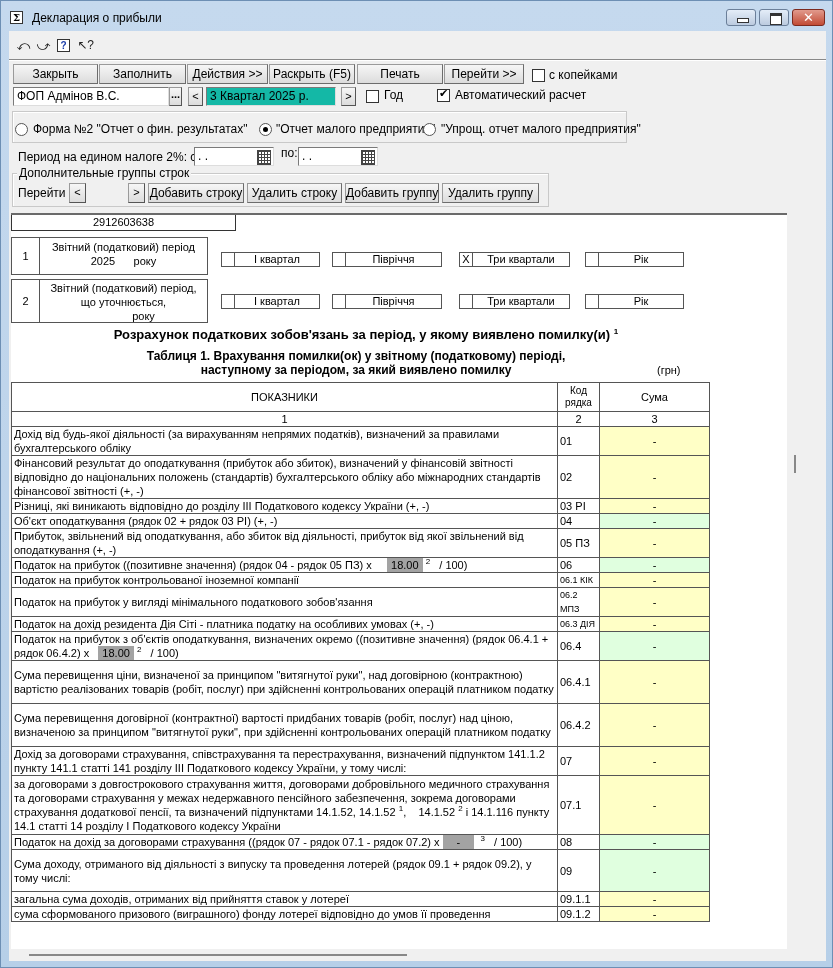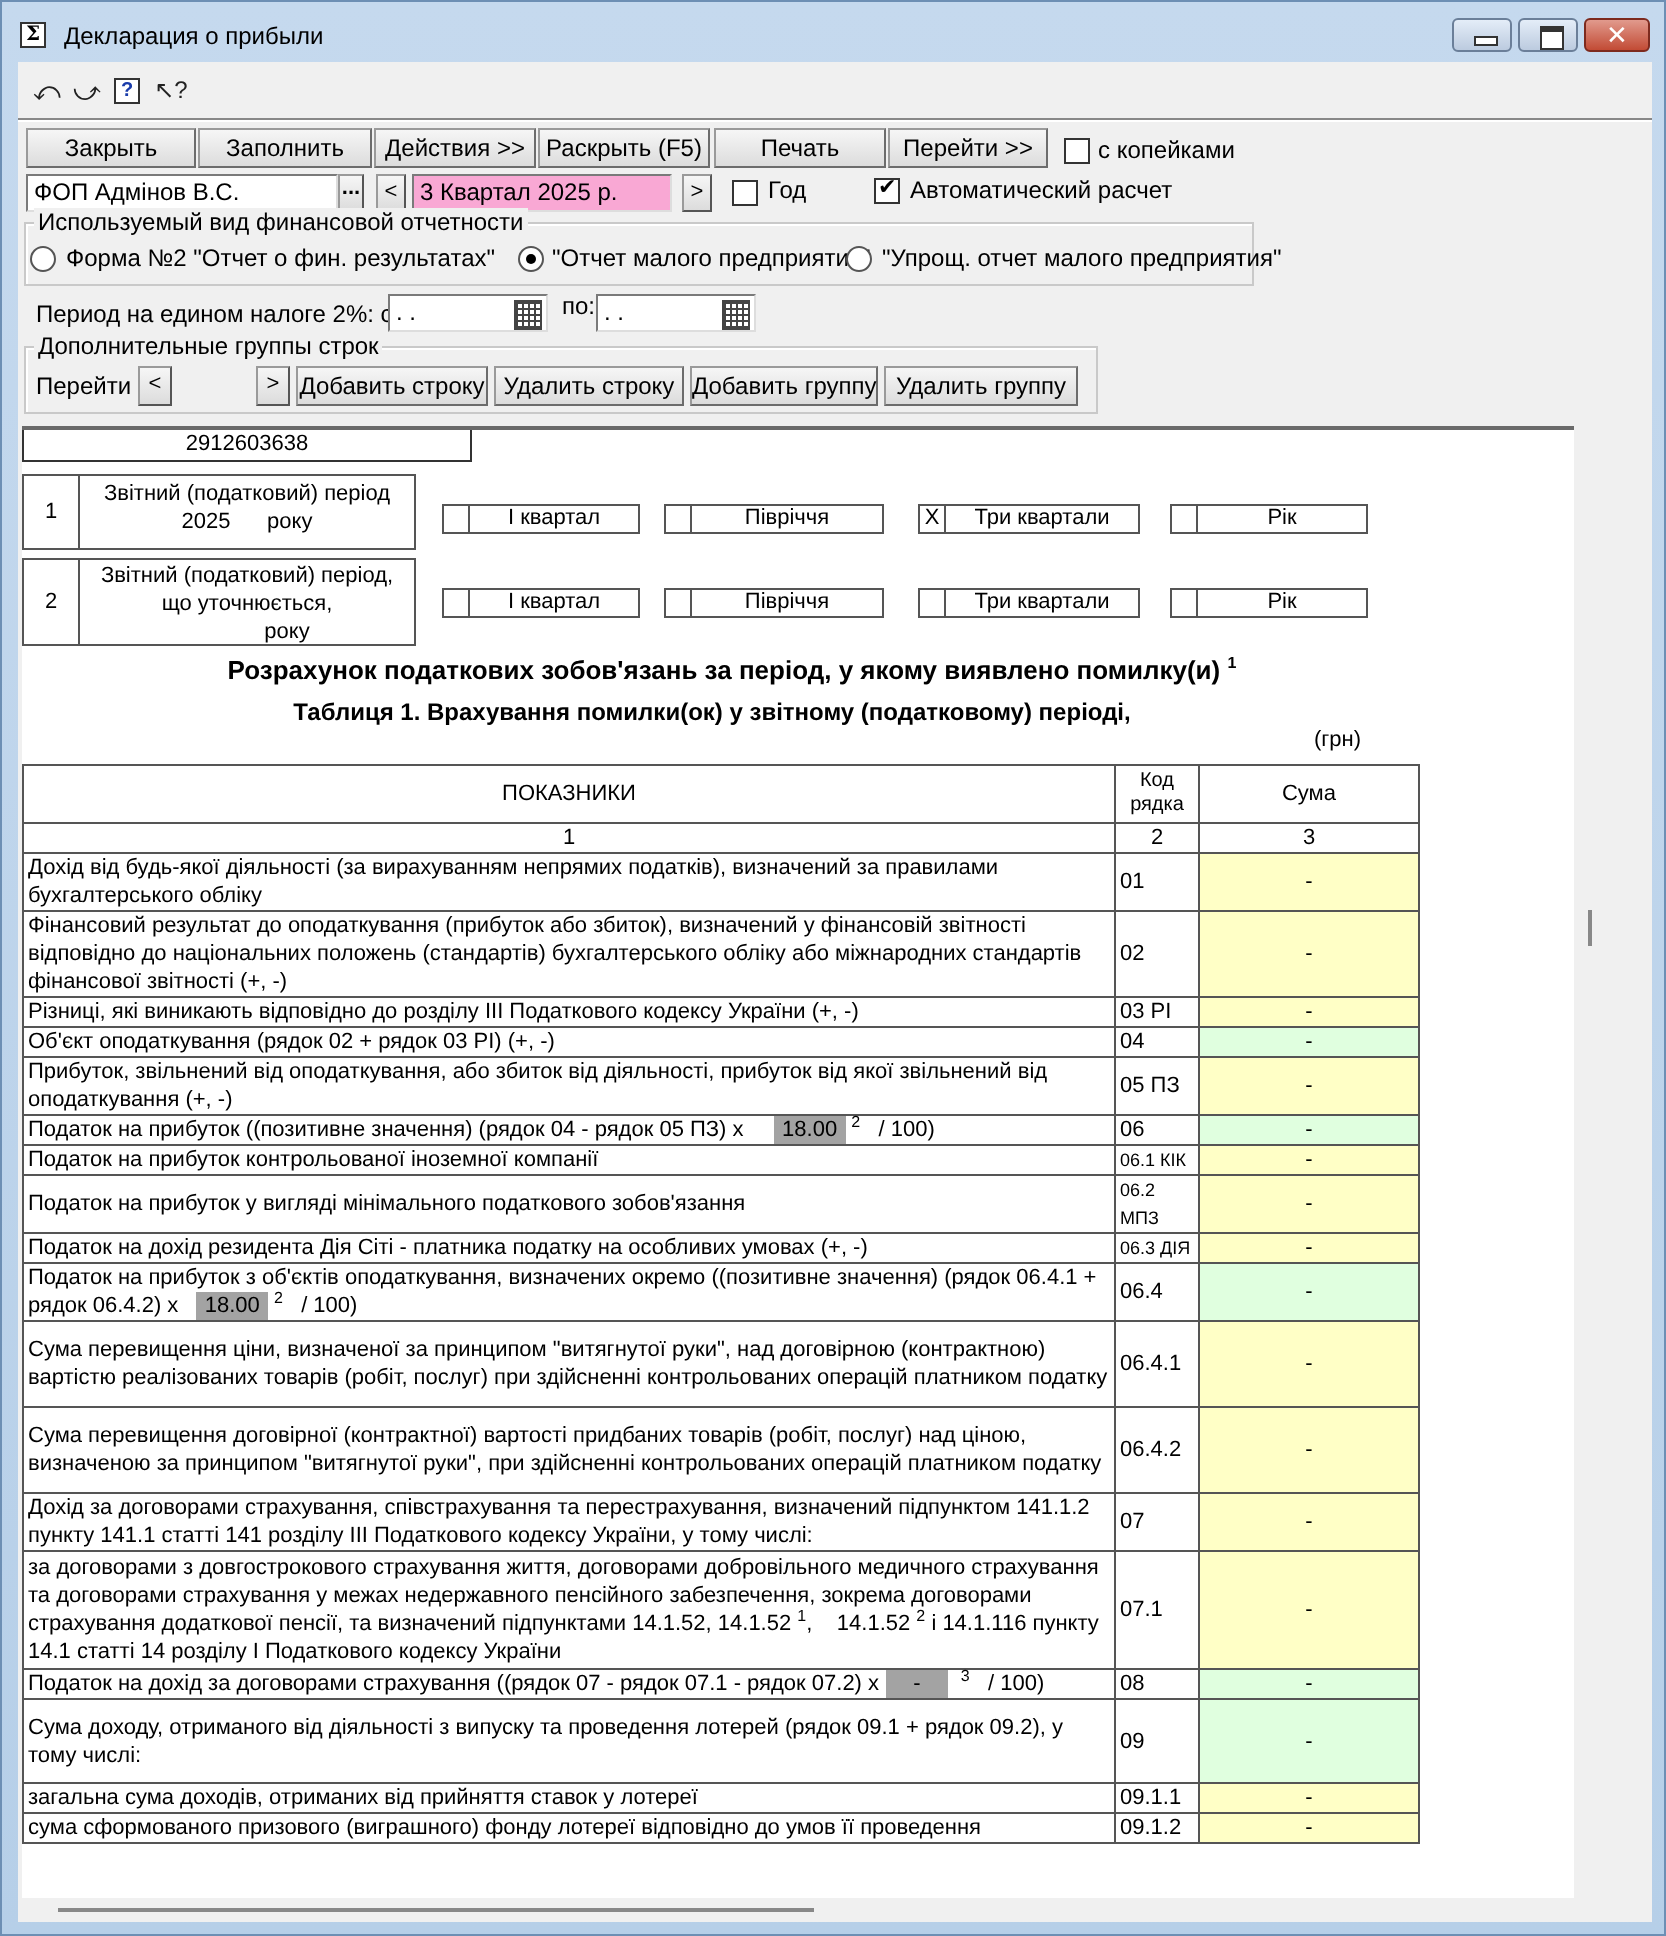--- a/index.html
+++ b/index.html
@@ -56,21 +56,21 @@
   .chk {
     position: absolute; width: 13px; height: 13px; border: 1px solid #333; background: #fff;
   }
   .chk.checked::after { content: "\2714"; position: absolute; left: 1px; top: -3px; font-size: 11px; color: #000; }
   .lbl { position: absolute; font-size: 12px; white-space: nowrap; }
   .field {
     position: absolute; height: 19px; background: #fff;
     border: 1px solid #7a7a7a; border-right-color: #ddd; border-bottom-color: #ddd;
     font-size: 12px; line-height: 17px; padding-left: 3px; white-space: nowrap; overflow: hidden;
   }
-  .field.gray { background: #f9a8d4; }
+  .field.gray { background: #14b8a6; }
   .small-btn {
     position: absolute; height: 19px; width: 14px;
     background: linear-gradient(#f6f6f6, #dcdcdc);
     border: 1px solid #9a9a9a; border-right-color: #555; border-bottom-color: #555;
     font-size: 11px; line-height: 16px; text-align: center;
   }
   .groupbox {
     position: absolute; border: 1px solid #c9c9c9;
     box-shadow: inset 1px 1px 0 #fff;
   }
@@ -168,21 +168,20 @@
       <div class="small-btn" style="left:158px;top:24px;width:13px;line-height:12px;font-weight:bold">...</div>
       <div class="small-btn" style="left:177px;top:24px;width:15px">&lt;</div>
       <div class="field gray" style="left:195px;top:24px;width:130px">3 Квартал 2025 р.</div>
       <div class="small-btn" style="left:330px;top:24px;width:15px">&gt;</div>
       <div class="chk" style="left:355px;top:27px"></div>
       <div class="lbl" style="left:373px;top:25px">Год</div>
       <div class="chk checked" style="left:426px;top:26px"></div>
       <div class="lbl" style="left:444px;top:25px">Автоматический расчет</div>
 
       <div class="groupbox" style="left:1px;top:48px;width:615px;height:32px">
-        <div class="group-title">Используемый вид финансовой отчетности</div>
         <div class="radio" style="left:2px;top:11px"></div>
         <div class="lbl" style="left:20px;top:10px">Форма №2 "Отчет о фин. результатах"</div>
         <div class="radio on" style="left:246px;top:11px"></div>
         <div class="lbl" style="left:263px;top:10px">"Отчет малого предприятия"</div>
         <div class="radio" style="left:410px;top:11px"></div>
         <div class="lbl" style="left:428px;top:10px">"Упрощ. отчет малого предприятия"</div>
       </div>
 
       <div class="lbl" style="left:7px;top:87px">Период на едином налоге 2%: с</div>
       <div class="field" style="left:183px;top:84px;width:80px">
@@ -257,20 +256,21 @@
       <div class="quart" style="left:574px;top:79px;width:99px">
           <span class="mark"></span>
           <span class="qlabel">Рік</span>
         </div>
 
       <div class="heading" style="top:112px;font-size:13px">
         <span>Розрахунок податкових зобов'язань за період, у якому  виявлено  помилку(и)</span>
         <sup>1</sup>
       </div>
       <div class="heading" style="top:134px;font-size:12px;left:-10px">Таблиця 1. Врахування помилки(ок)  у звітному (податковому) періоді,</div>
+      <div class="heading" style="top:148px;font-size:12px;left:-10px">наступному за періодом, за який виявлено помилку</div>
       <div style="position:absolute;left:646px;top:149px;font-size:11px">(грн)</div>
 
       <table class="main">
         <colgroup>
             <col style="width:546px">
             <col style="width:42px">
             <col style="width:110px">
           </colgroup>
         <thead>
           <tr style="height:29px">

